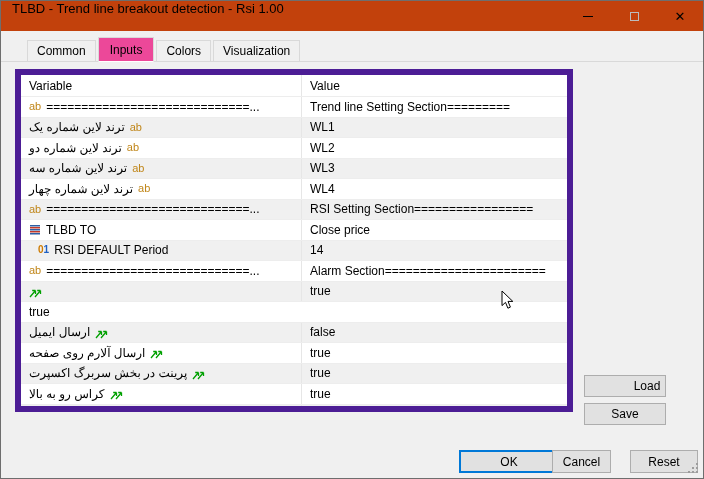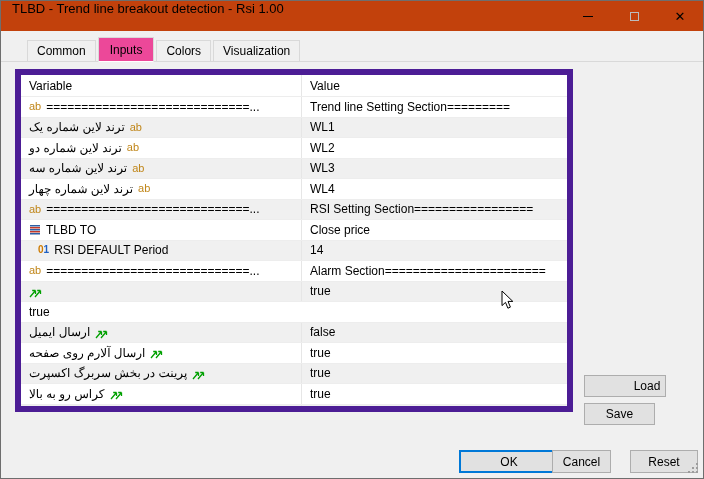--- a/index.html
+++ b/index.html
@@ -47,21 +47,21 @@
   .ic-ab{color:#c08619;font-size:11px;line-height:1;flex:0 0 auto;text-align:center;}
   .ic-int{font-size:10px;font-weight:bold;line-height:1;flex:0 0 auto;padding-left:9px;}
   .ic-svg{flex:0 0 auto;display:flex;align-items:center;}
   .rtl-name{direction:rtl;unicode-bidi:isolate;}
   
   .btn{
     position:absolute;background:#e1e1e1;border:1px solid #adadad;
     font-size:12px;display:flex;align-items:center;justify-content:center;cursor:default;
   }
   .btn-load{left:583px;top:374px;width:82px;height:22px;padding-left:44px;}
-  .btn-save{left:583px;top:402px;width:71px;height:22px;}
+  .btn-save{left:583px;top:402px;width:82px;height:22px;}
   .btn-ok{left:458px;top:449px;width:100px;height:23px;border:2px solid #0078d7;}
   .btn-cancel{left:551px;top:449px;width:59px;height:23px;}
   .btn-reset{left:629px;top:449px;width:68px;height:23px;}
   
   .cursor{position:absolute;left:500px;top:289px;z-index:9;}
   .grip{position:absolute;right:3px;bottom:3px;}
 </style>
 </head>
 <body>
 

